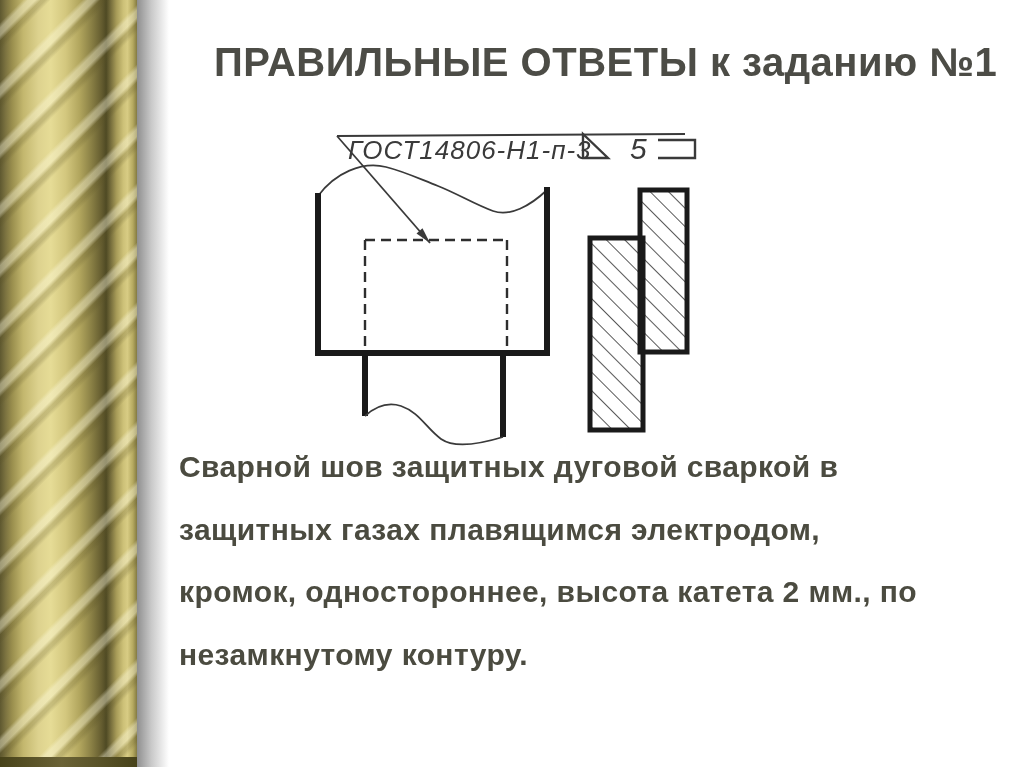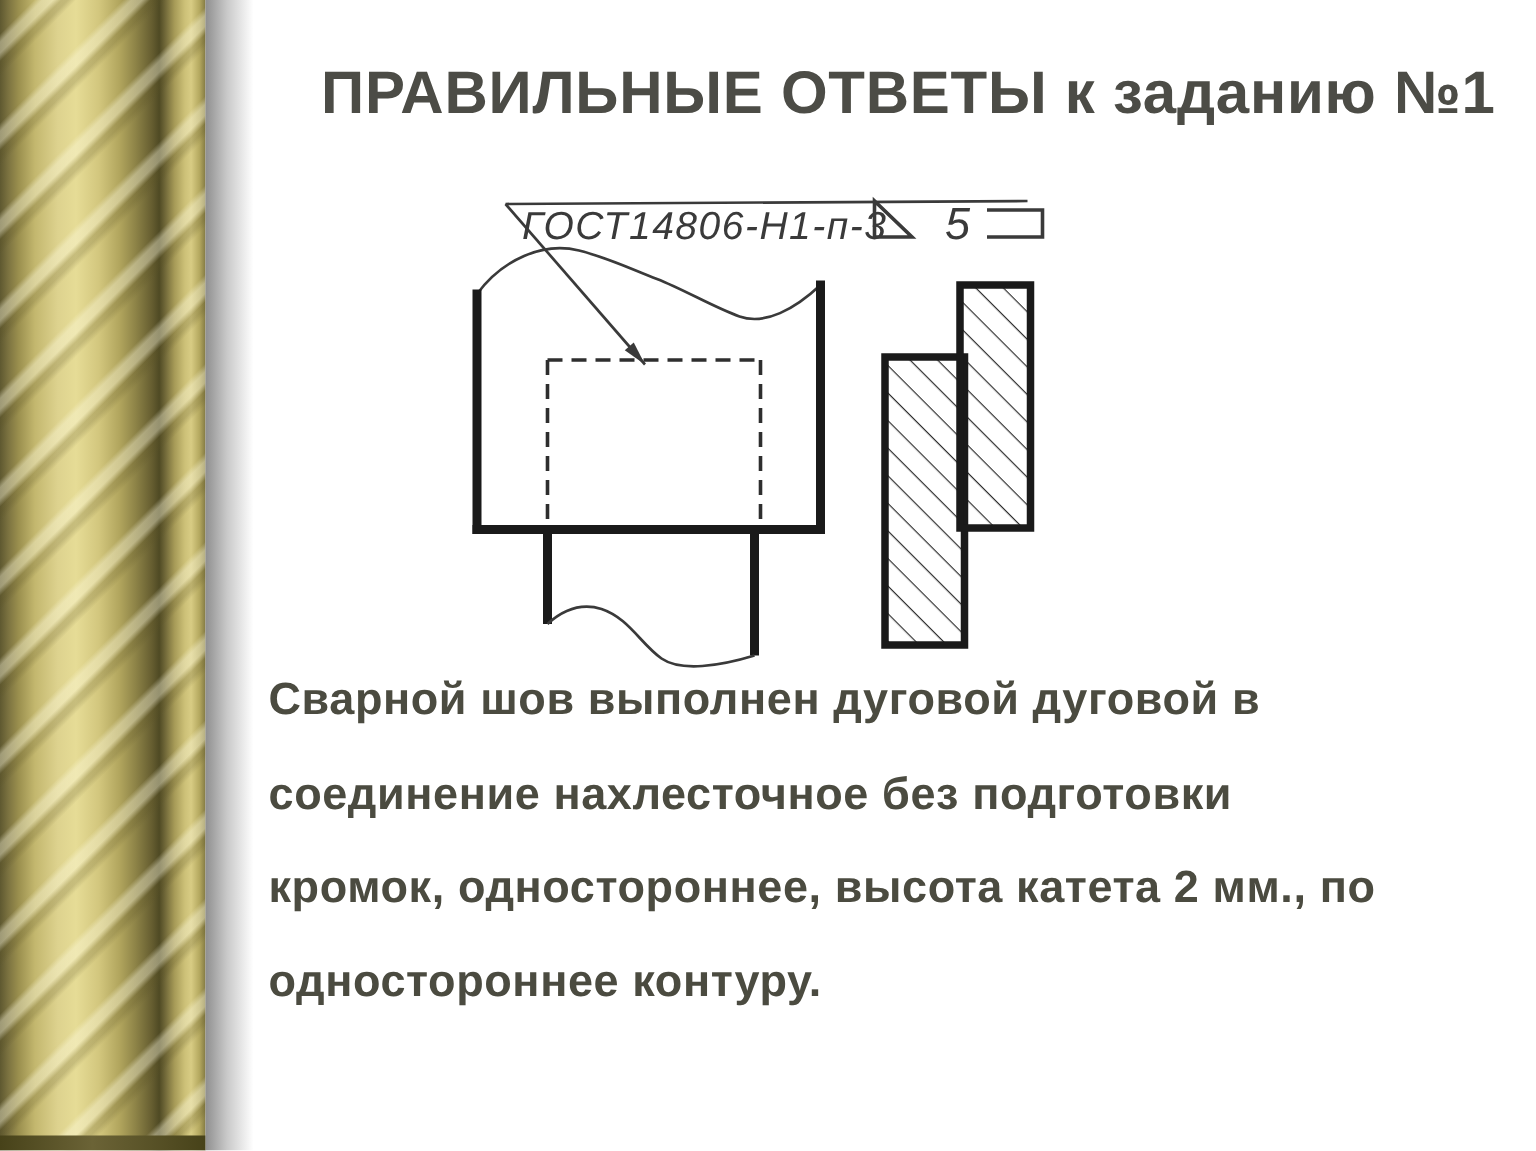--- a/index.html
+++ b/index.html
@@ -104,17 +104,17 @@
     <rect x="310" y="123" width="53" height="192" fill="#ffffff"></rect>
     <rect x="360" y="75" width="47" height="162" fill="#ffffff"></rect>
     <rect x="310" y="123" width="53" height="192" fill="url(#hatch)"></rect>
     <rect x="360" y="75" width="47" height="162" fill="url(#hatch)"></rect>
     <rect x="310" y="123" width="53" height="192" fill="none" stroke="#1a1a1a" stroke-width="5"></rect>
     <rect x="360" y="75" width="47" height="162" fill="none" stroke="#1a1a1a" stroke-width="5"></rect>
   </g>
 </svg>
 
 <div class="bodytext">
-  <div class="line">Сварной шов выполнен дуговой дуговой в</div>
-  <div class="line">соединение нахлесточное без подготовки</div>
+  <div class="line">Сварной шов защитных дуговой сваркой в</div>
+  <div class="line">защитных газах плавящимся электродом,</div>
   <div class="line">кромок, одностороннее, высота катета 2 мм., по</div>
-  <div class="line">одностороннее контуру.</div>
+  <div class="line">незамкнутому контуру.</div>
 </div>
 
 </body></html>

